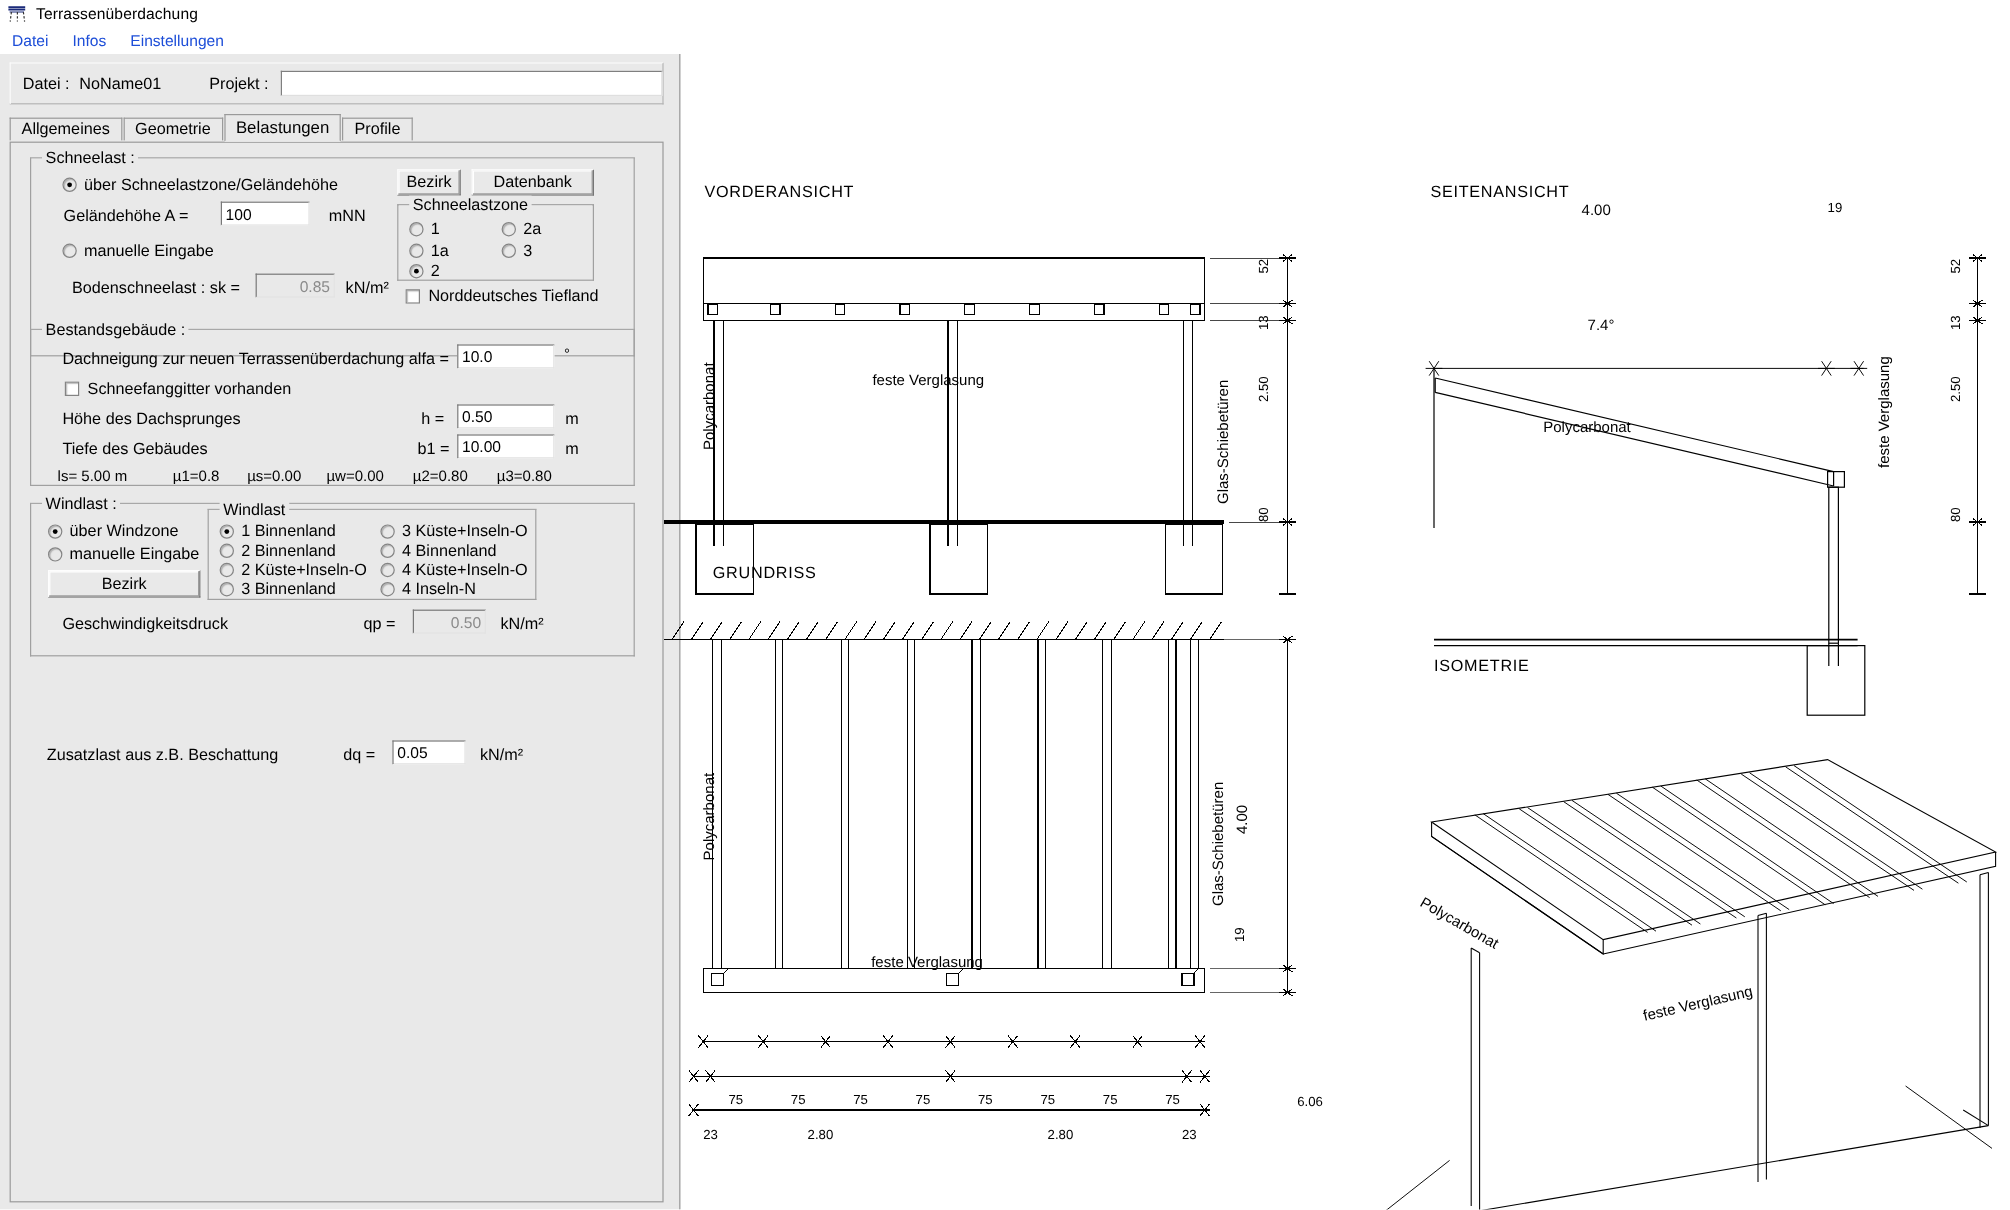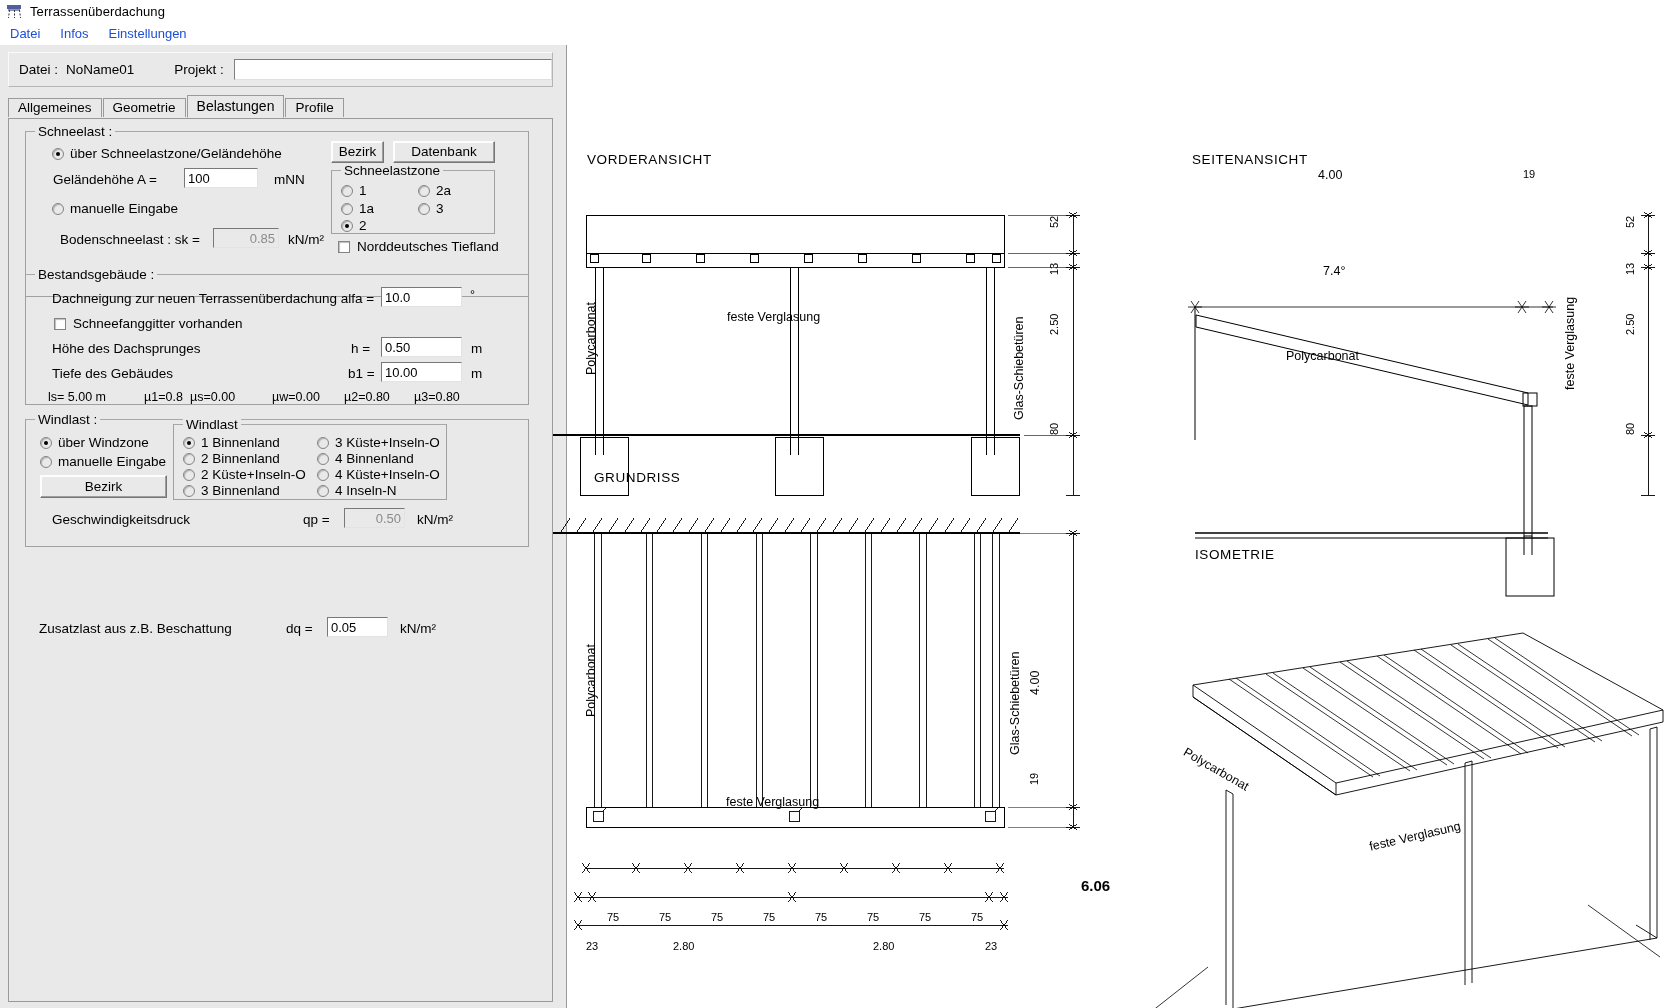--- a/index.html
+++ b/index.html
@@ -334,21 +334,21 @@
         <input class="tf" type="text" style="position: absolute; left: 355px; top: 62px; width: 81px;" value="0.50">
         <span class="lbl" style="position:absolute; left:445px; top:66px;">m</span>
 
         <span class="lbl" style="position:absolute; left:26px; top:91px;">Tiefe des Gebäudes</span>
         <span class="lbl" style="position:absolute; left:322px; top:91px;">b1 =</span>
         <input class="tf" type="text" style="position: absolute; left: 355px; top: 87px; width: 81px;" value="10.00">
         <span class="lbl" style="position:absolute; left:445px; top:91px;">m</span>
 
         <span class="lbl sm" style="position:absolute; left:22px; top:115px;">ls= 5.00   m</span>
         <span class="lbl sm" style="position:absolute; left:118px; top:115px;">µ1=0.8</span>
-        <span class="lbl sm" style="position:absolute; left:164px; top:115px;">µs=0.00</span>
+        <span class="lbl sm" style="position:absolute; left:180px; top:115px;">µs=0.00</span>
         <span class="lbl sm" style="position:absolute; left:246px; top:115px;">µw=0.00</span>
         <span class="lbl sm" style="position:absolute; left:318px; top:115px;">µ2=0.80</span>
         <span class="lbl sm" style="position:absolute; left:388px; top:115px;">µ3=0.80</span>
       </div>
 
       <div class="groupbox" style="left:16px; top:300px; width:504px; height:128px;">
         <span class="gb-title">Windlast :</span>
 
         <div class="radio-row" style="left:14px; top:15px;justify-content:space-between;">
           <span class="radio checked"></span>
@@ -548,21 +548,21 @@
         </g>
       </g>
     </svg>
 
     <div class="dwg-label" style="left:26px; top:425px;">GRUNDRISS</div>
     <div class="dwg-text rot90" style="left:16px; top:672px;">Polycarbonat</div>
     <div class="dwg-text rot90" style="left:440px; top:710px;">Glas-Schiebetüren</div>
     <div class="dwg-text rot90" style="left:460px; top:650px;">4.00</div>
     <div class="dwg-text rot90" style="left:460px; top:740px; font-size:11px;">19</div>
     <div class="dwg-text" style="left:158px; top:750px;">feste Verglasung</div>
-    <div class="dwg-text" style="left:513px; top:832px; font-size:15px;font-weight:bold;">6.06</div>
+    <div class="dwg-text" style="left:513px; top:868px; font-size:11px;">6.06</div>
 
     <svg class="dwg" width="520" height="450" style="left:0; top:440px;">
       <g stroke="#000" fill="none" stroke-width="1" shape-rendering="crispEdges">
 
         <line x1="-15" y1="48" x2="452" y2="48" stroke-width="1.2"></line>
         <g stroke-width="0.9">
           <line x1="-8" y1="48" x2="2" y2="33"></line>
           <line x1="8" y1="48" x2="18" y2="33"></line>
           <line x1="24" y1="48" x2="34" y2="33"></line>
           <line x1="40" y1="48" x2="50" y2="33"></line>

